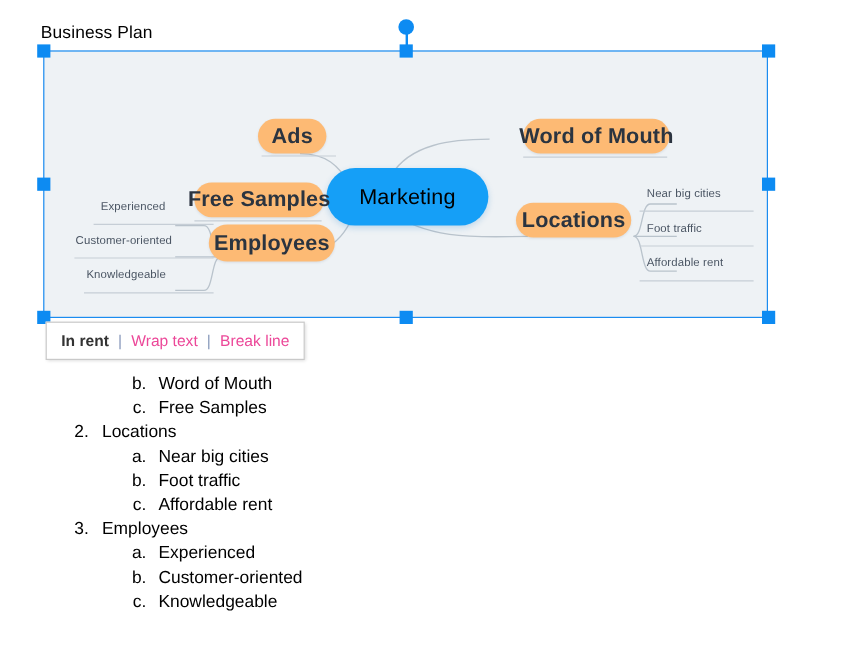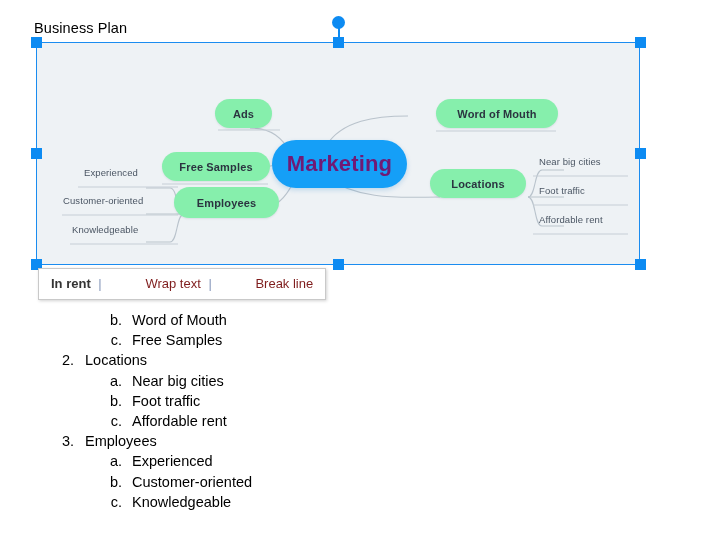--- a/index.html
+++ b/index.html
@@ -77,37 +77,37 @@
     position: absolute;
     left: 0; top: 0;
     width: 604px;
     height: 223px;
     overflow: hidden;
   }
   .mm svg { position: absolute; left: 0; top: 0; }
 
   .node {
     position: absolute;
-    background: #86efac;
+    background: #fdba74;
     border-radius: 22px;
     display: flex;
     align-items: center;
     justify-content: center;
     font-weight: bold;
     color: #2b3440;
-    font-size: 11px;
+    font-size: 18px;
     letter-spacing: 0.15px;
     box-shadow: 0 1px 2px rgba(40,60,90,0.10);
     white-space: nowrap;
   }
   .node.center {
     background: #159ff7;
-    color: #701a75;
-    font-weight: bold;
-    font-size: 22px;
+    color: #000000;
+    font-weight: normal;
+    font-size: 18px;
     border-radius: 26px;
     box-shadow: 0 2px 5px rgba(20,120,200,0.22);
   }
   .leaf {
     position: absolute;
     font-size: 9.5px;
     color: #4a5563;
     white-space: nowrap;
     letter-spacing: 0.1px;
   }
@@ -126,23 +126,22 @@
   }
   .popup .active {
     color: #333333;
     font-weight: bold;
   }
   .popup .sep {
     color: #8899bb;
     margin: 0 4px;
   }
   .popup .lnk {
-    color: #7f1d1d;
+    color: #ec4899;
     cursor: pointer;
-    margin-left: 36px;
   }
 
   
   .outline {
     position: absolute;
     left: 40px;
     top: 310px;
     width: 420px;
     font-size: 14.5px;
     color: #000000;

